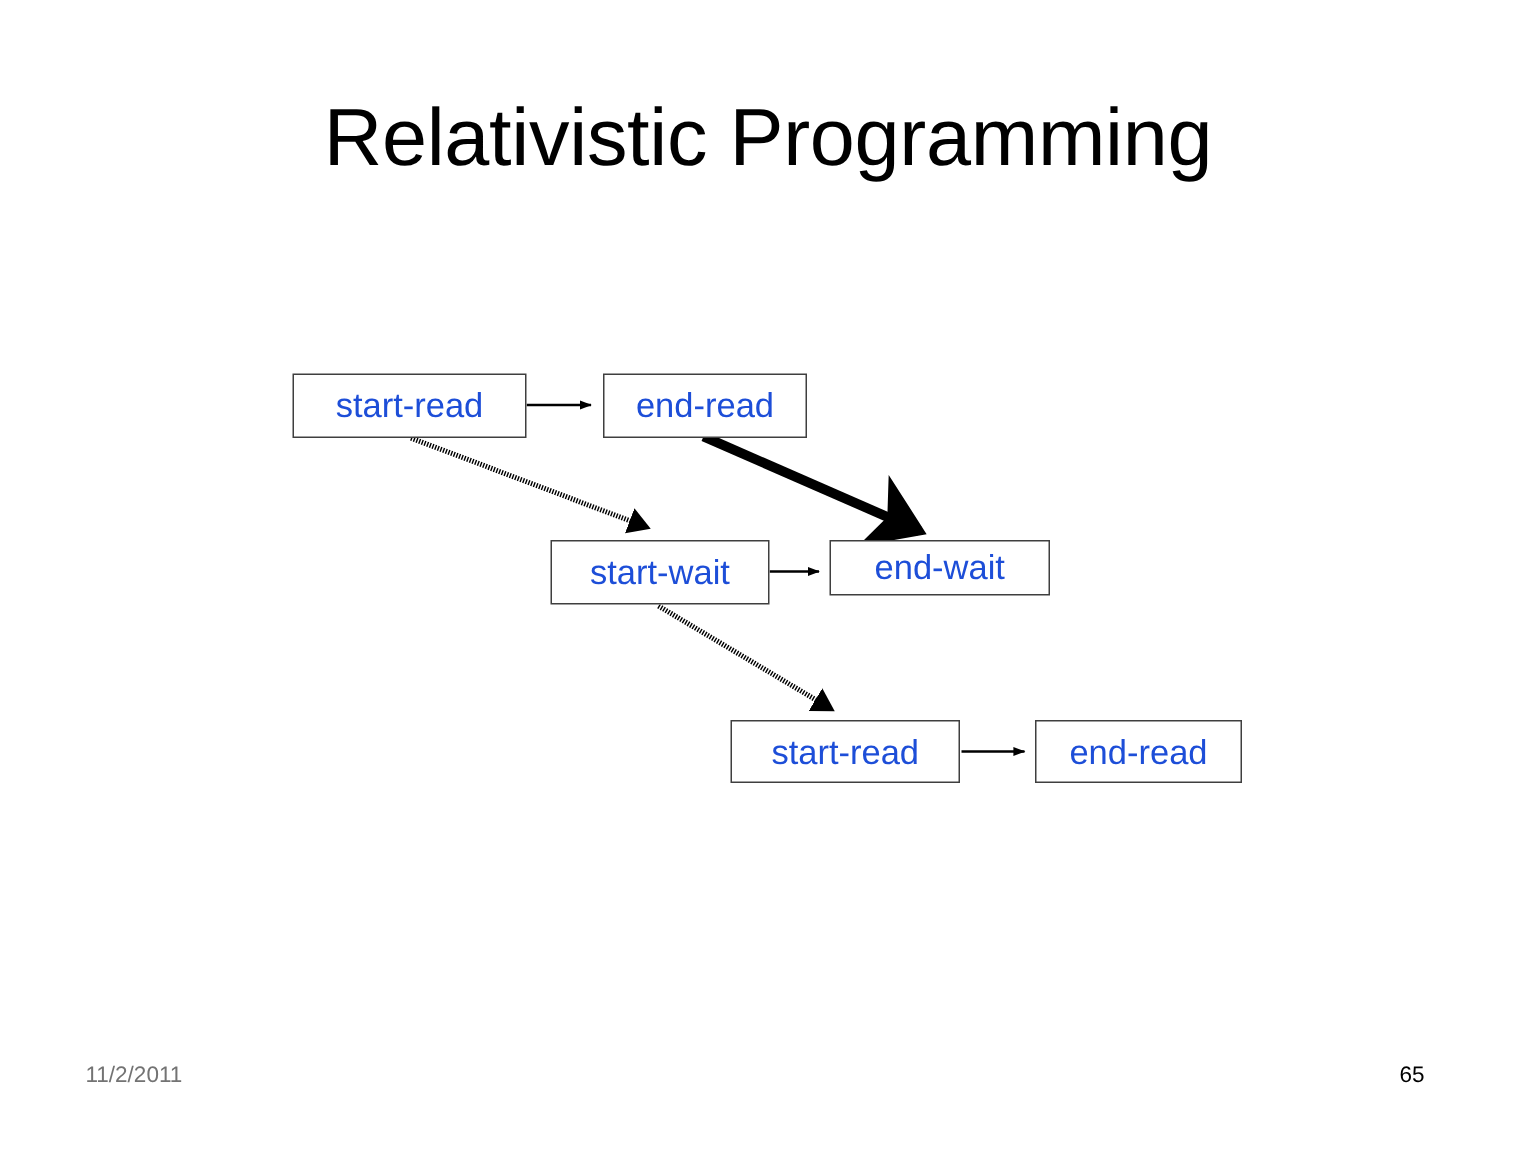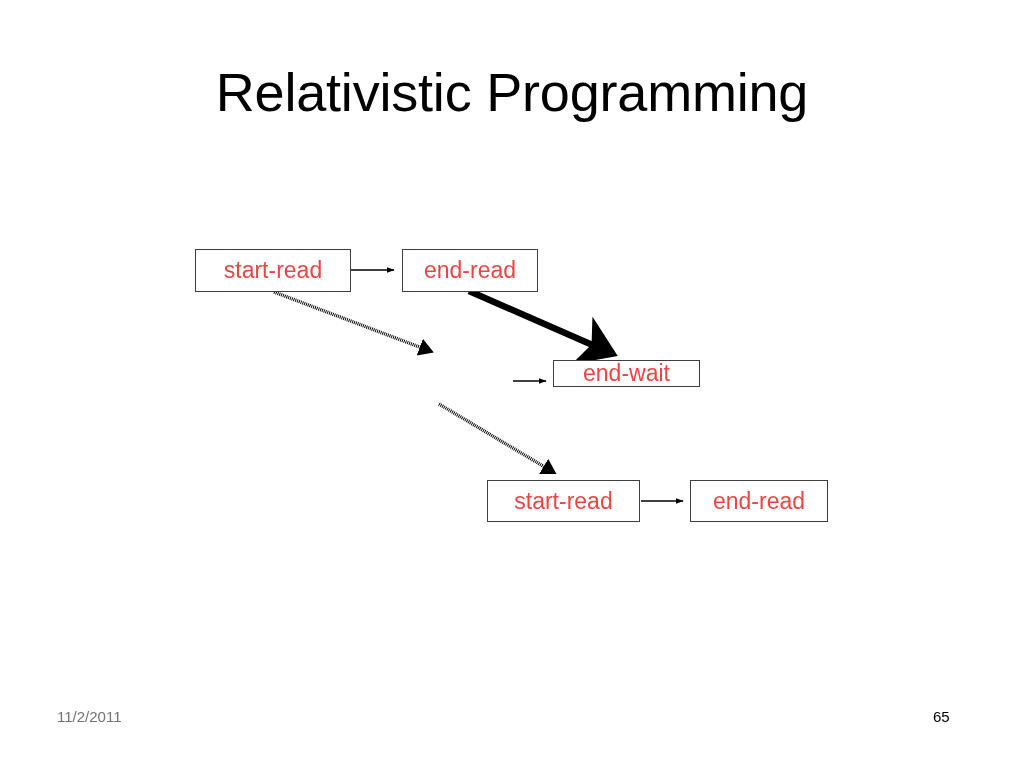--- a/index.html
+++ b/index.html
@@ -53,21 +53,21 @@
 
   
   .node {
     position: absolute;
     box-sizing: border-box;
     border: 1.6px solid #3f3f3f;
     background: #ffffff;
     display: flex;
     align-items: center;
     justify-content: center;
-    color: #ef4444;
+    color: #1d4ed8;
     font-size: 23px;
     line-height: 1;
     font-family: "Liberation Sans", sans-serif;
     white-space: nowrap;
   }
   .node-label {
     display: block;
     padding: 0 6px;
   }
 
@@ -125,22 +125,25 @@
     </svg>
 
     <div class="node" style="left:195px; top:249px; width:156px; height:43px;">
       <span class="node-label">start-read</span>
     </div>
 
     <div class="node" style="left:402px; top:249px; width:136px; height:43px;">
       <span class="node-label">end-read</span>
     </div>
 
+    <div class="node" style="left:367px; top:360px; width:146px; height:43px;">
+      <span class="node-label">start-wait</span>
+    </div>
 
-    <div class="node" style="left:553px; top:360px; width:147px; height:27px;">
+    <div class="node" style="left:553px; top:360px; width:147px; height:37px;">
       <span class="node-label">end-wait</span>
     </div>
 
     <div class="node" style="left:487px; top:480px; width:153px; height:42px;">
       <span class="node-label">start-read</span>
     </div>
 
     <div class="node" style="left:690px; top:480px; width:138px; height:42px;">
       <span class="node-label">end-read</span>
     </div>

